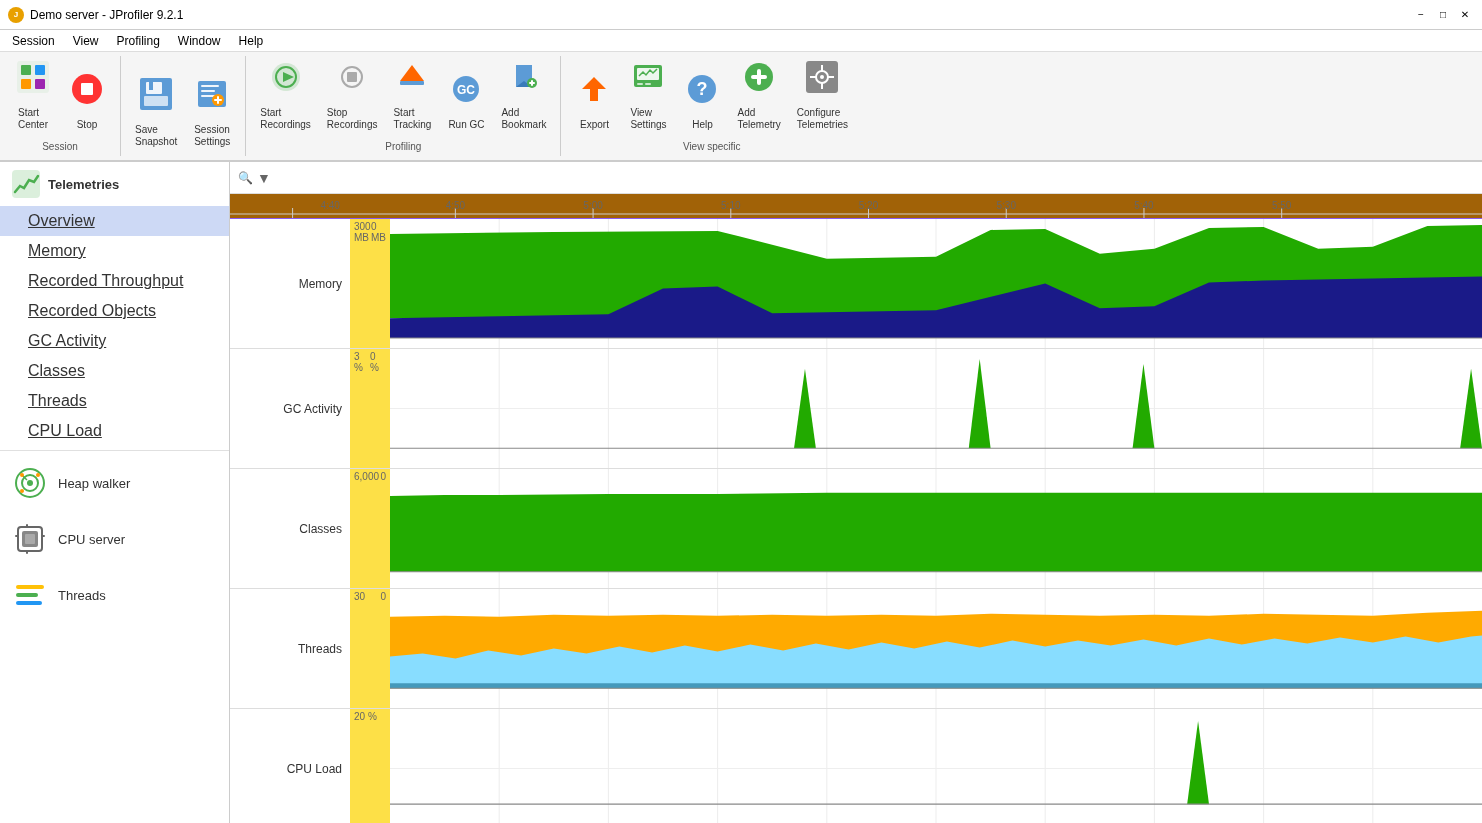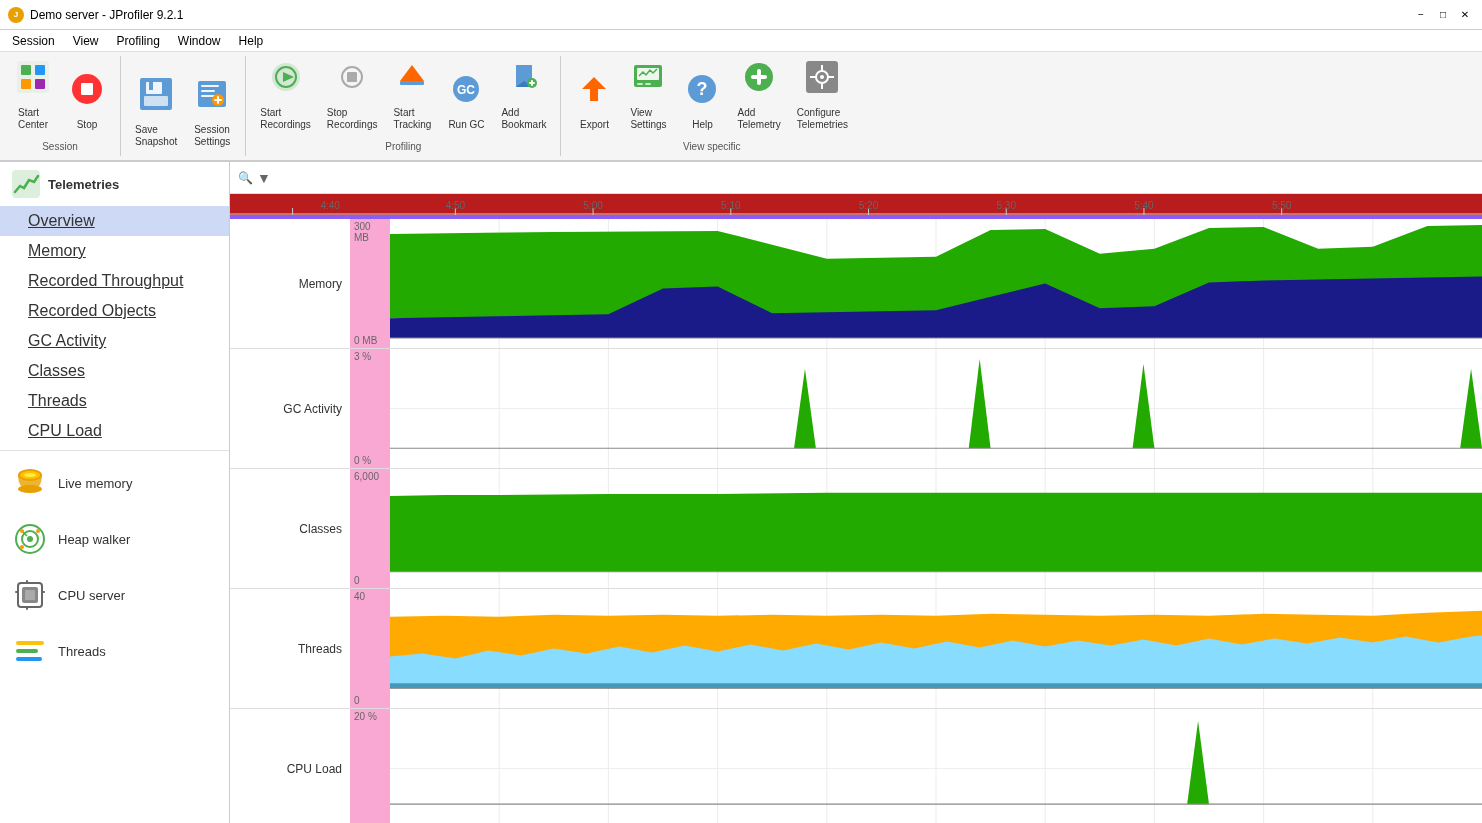--- a/index.html
+++ b/index.html
@@ -128,22 +128,22 @@
       border: none;
       outline: none;
       font-size: 12px;
       background: transparent;
     }
     .filter-dropdown { font-size: 14px; color: #666; cursor: pointer; }
     
     
     .timeline-ruler {
       height: 25px;
-      background: #b91c1c;
-      border-bottom: 4px solid #8b5cf6;
+      background: #a16207;
+      border-bottom: 1px solid #8b5cf6;
       position: relative;
       overflow: hidden;
     }
     
     
     .chart-panel {
       border-bottom: 1px solid #ddd;
       display: flex;
       min-height: 120px;
     }
@@ -162,26 +162,26 @@
       position: relative;
       overflow: hidden;
     }
     .chart-scale {
       position: absolute;
       left: 0;
       top: 0;
       bottom: 0;
       width: 40px;
       display: flex;
-      flex-direction: column;
+      flex-direction: row;
       justify-content: space-between;
       padding: 2px 4px;
       font-size: 10px;
       color: #666;
-      background: #f9a8d4;
+      background: #fde047;
       z-index: 1;
     }
     .chart-canvas {
       position: absolute;
       left: 40px;
       right: 0;
       top: 0;
       bottom: 0;
     }
     
@@ -404,32 +404,20 @@
     <div class="sidebar-item">Memory</div>
     <div class="sidebar-item">Recorded Throughput</div>
     <div class="sidebar-item">Recorded Objects</div>
     <div class="sidebar-item">GC Activity</div>
     <div class="sidebar-item">Classes</div>
     <div class="sidebar-item">Threads</div>
     <div class="sidebar-item">CPU Load</div>
 
     <div class="sidebar-divider"></div>
 
-    <div class="sidebar-big-item">
-      <div class="sidebar-big-item-icon">
-        <svg width="36" height="36" viewBox="0 0 36 36">
-          <ellipse cx="18" cy="10" rx="12" ry="6" fill="#e8a000"></ellipse>
-          <path d="M6,10 Q6,24 18,26 Q30,24 30,10" fill="#e8a000" opacity="0.8"></path>
-          <ellipse cx="18" cy="24" rx="12" ry="4" fill="#e8a000"></ellipse>
-          <ellipse cx="18" cy="10" rx="10" ry="4" fill="#ffc107"></ellipse>
-          <ellipse cx="18" cy="10" rx="6" ry="2" fill="#ffeb3b"></ellipse>
-        </svg>
-      </div>
-      <span class="sidebar-big-item-label">Live memory</span>
-    </div>
 
     <div class="sidebar-big-item">
       <div class="sidebar-big-item-icon">
         <svg width="36" height="36" viewBox="0 0 36 36">
           <circle cx="18" cy="18" r="14" fill="none" stroke="#4caf50" stroke-width="2"></circle>
           <circle cx="18" cy="18" r="8" fill="none" stroke="#4caf50" stroke-width="2"></circle>
           <circle cx="18" cy="18" r="3" fill="#4caf50"></circle>
           <line x1="10" y1="10" x2="15" y2="15" stroke="#4caf50" stroke-width="1.5"></line>
           <circle cx="10" cy="10" r="2" fill="#ff9800"></circle>
           <circle cx="26" cy="10" r="2" fill="#ff9800"></circle>
@@ -595,21 +583,21 @@
         </div>
       </div>
     </div>
 
     <div class="chart-panel" style="height:120px;">
       <div class="chart-panel-label">
         <span>Threads</span>
       </div>
       <div class="chart-panel-content">
         <div class="chart-scale">
-          <span>40</span>
+          <span>30</span>
           <span>0</span>
         </div>
         <div class="chart-canvas">
           <svg width="100%" height="100%" viewBox="0 0 1000 120" preserveAspectRatio="none">
             <line x1="0" y1="60" x2="1000" y2="60" stroke="#eee" stroke-width="1"></line>
             <line x1="100" y1="0" x2="100" y2="120" stroke="#eee" stroke-width="1"></line>
             <line x1="200" y1="0" x2="200" y2="120" stroke="#eee" stroke-width="1"></line>
             <line x1="300" y1="0" x2="300" y2="120" stroke="#eee" stroke-width="1"></line>
             <line x1="400" y1="0" x2="400" y2="120" stroke="#eee" stroke-width="1"></line>
             <line x1="500" y1="0" x2="500" y2="120" stroke="#eee" stroke-width="1"></line>

